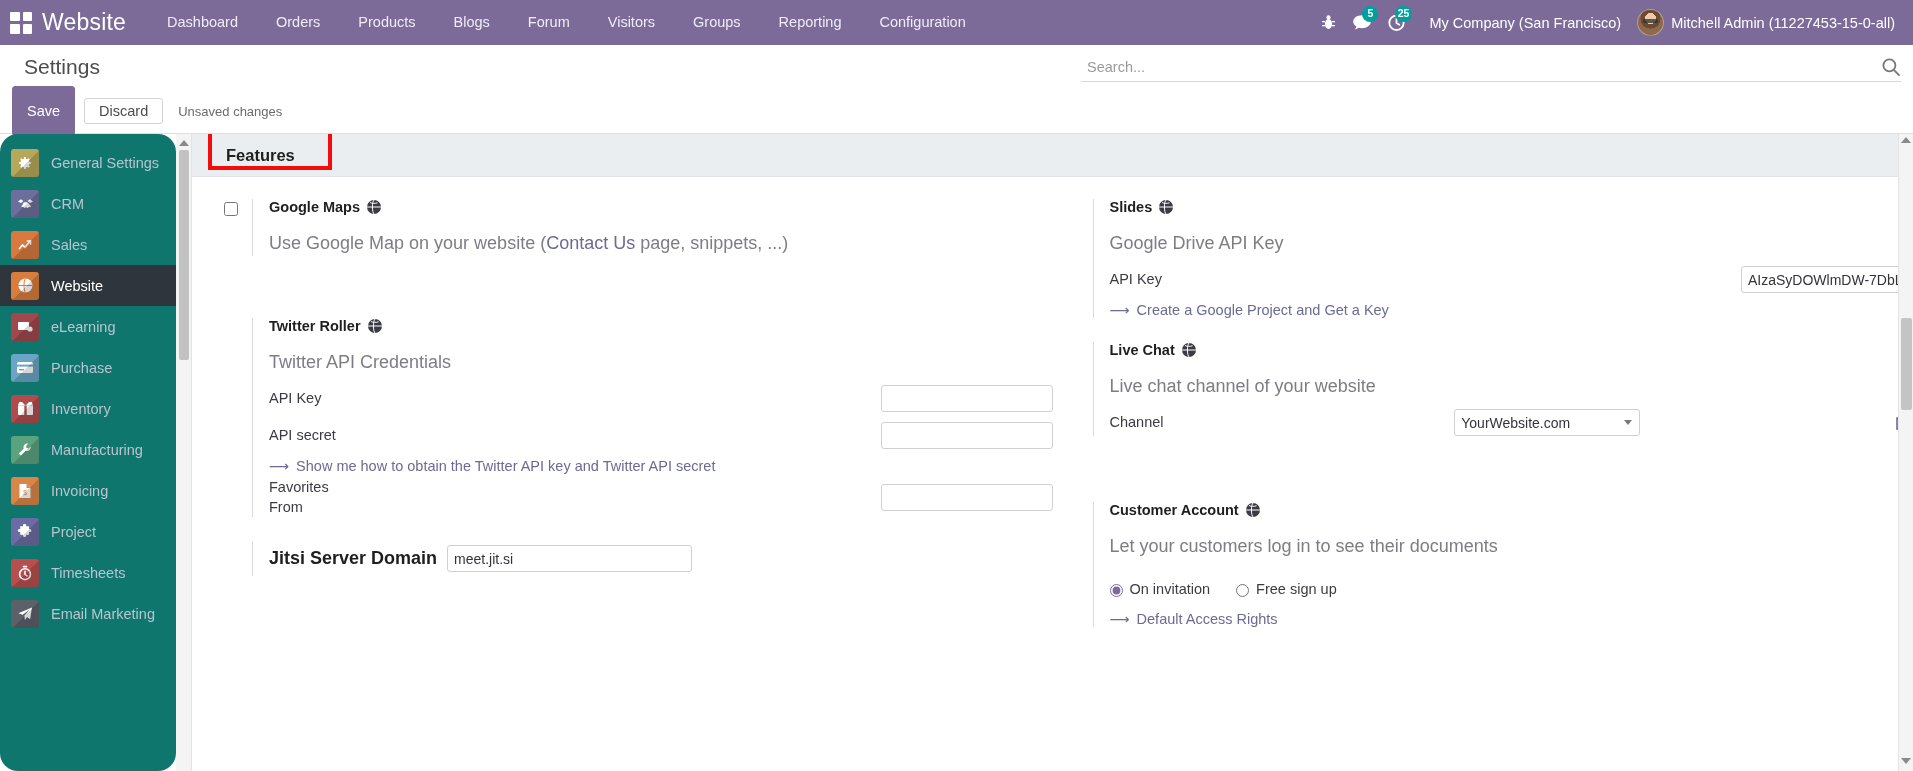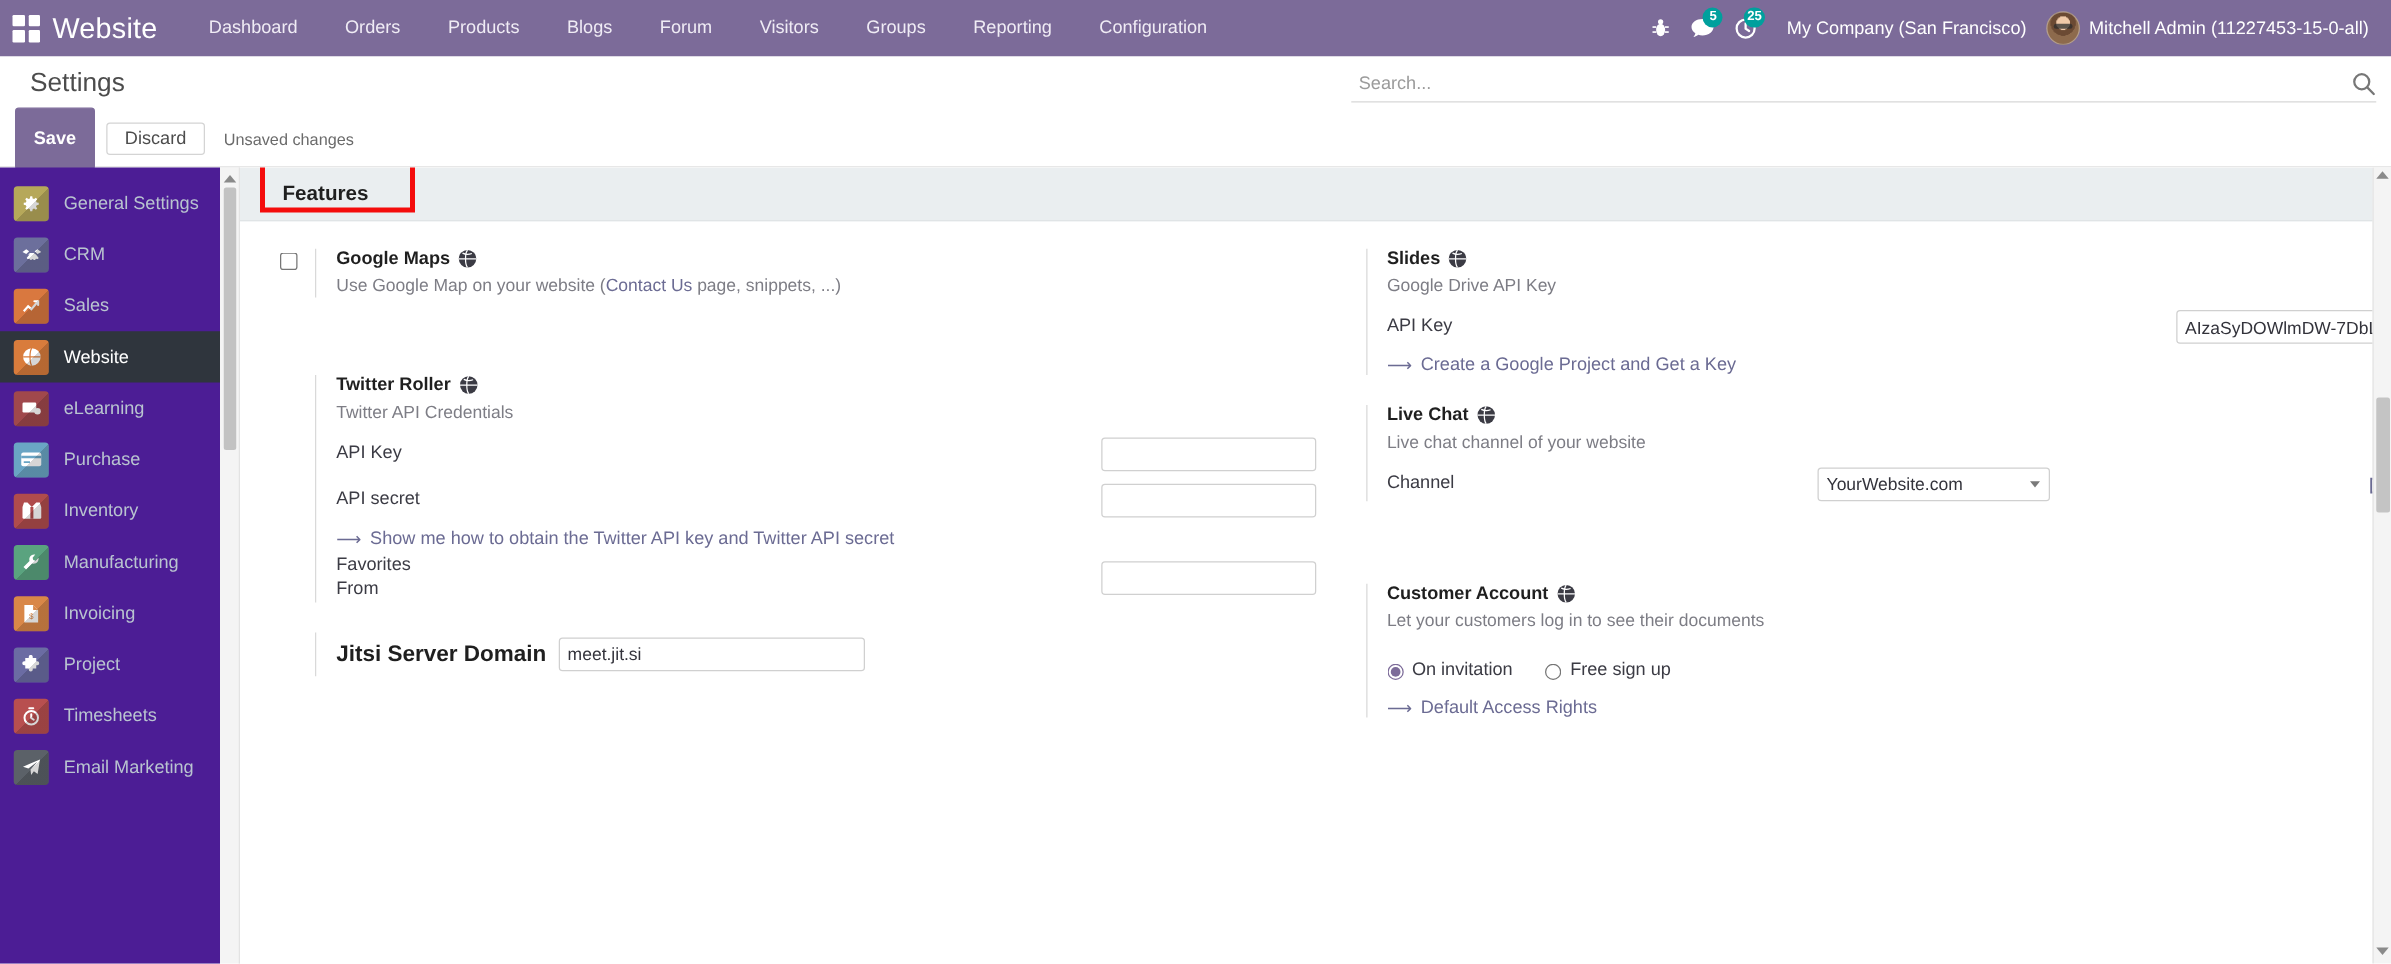--- a/index.html
+++ b/index.html
@@ -149,21 +149,20 @@
   }
   #btn-save {
     background: #7c6b99;
     border: 1px solid #7c6b99;
     color: #fff;
     font-size: 14.5px;
     padding: 16px 14px;
     border-radius: 3px;
     cursor: pointer;
     font-family: "Liberation Sans", sans-serif;
-    font-weight: bold;
   }
   #btn-discard {
     background: #ffffff;
     border: 1px solid #d4d4d4;
     color: #4c4c4c;
     font-size: 14.5px;
     padding: 4px 14px;
     border-radius: 3px;
     cursor: pointer;
     font-family: "Liberation Sans", sans-serif;
@@ -177,24 +176,25 @@
   
   #body {
     display: flex;
     height: calc(771px - 45px - 89px);
     position: relative;
   }
 
   
   #sidebar {
     width: 176px;
-    background: #4c1d95;
+    background: #0f766e;
     flex: 0 0 176px;
     padding-top: 8px;
     overflow: hidden;
+    border-radius: 18px;
   }
   .side-item {
     display: flex;
     align-items: center;
     height: 41px;
     padding-left: 11px;
     cursor: pointer;
     gap: 12px;
   }
   .side-item.active { background: #2f353d; }
@@ -307,23 +307,23 @@
   }
   .s-title {
     font-size: 14.5px;
     font-weight: 700;
     color: #1f1f1f;
     display: flex;
     align-items: flex-end;
     gap: 6px;
   }
   .s-desc {
-    font-size: 14px;
+    font-size: 18px;
     color: #7d7d85;
-    margin-top: 3px;
+    margin-top: 15px;
     line-height: 1.45;
   }
   .s-desc a, .inline-link {
     color: #6b6b93;
     text-decoration: none;
     cursor: pointer;
   }
 
   .globe {
     width: 16px; height: 16px;

